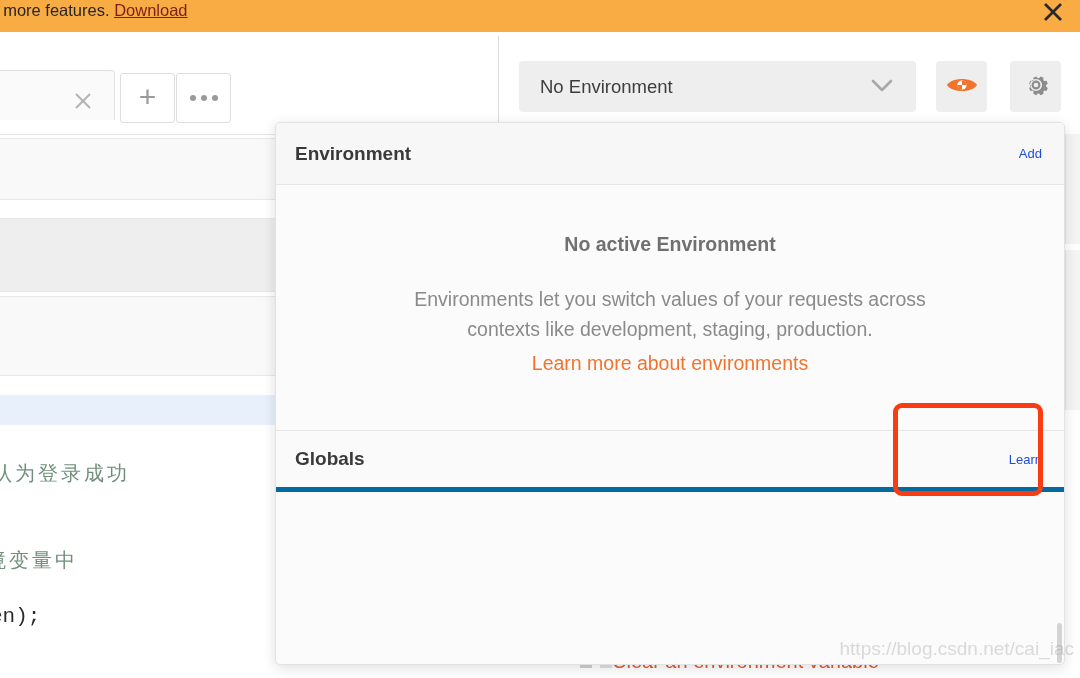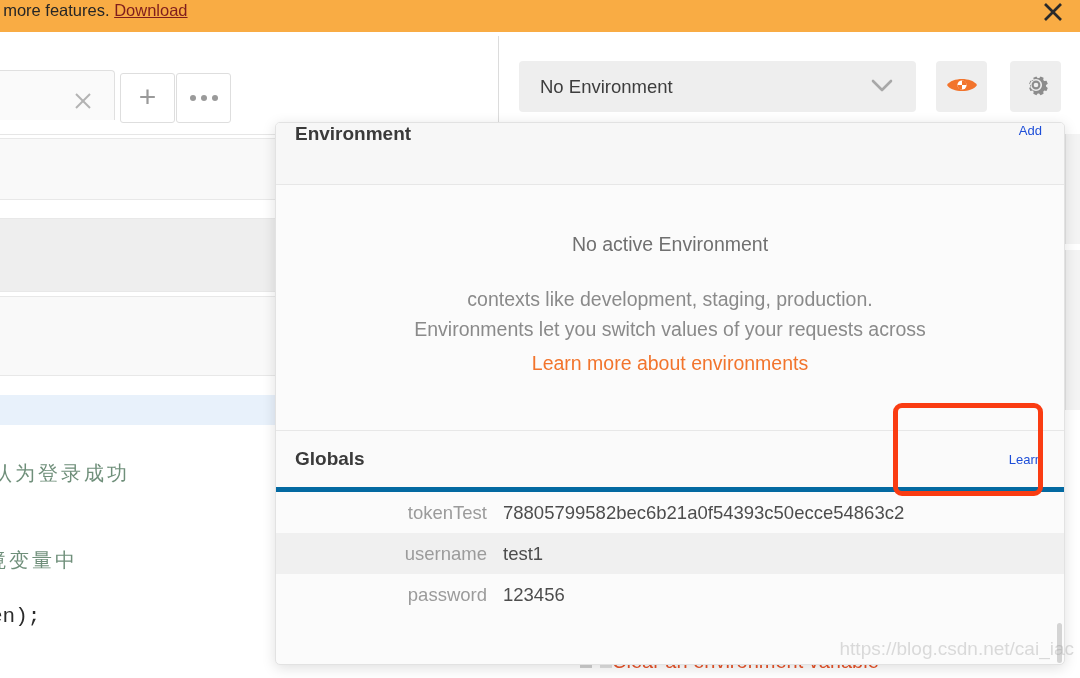--- a/index.html
+++ b/index.html
@@ -239,20 +239,21 @@
     box-shadow: 0 3px 14px rgba(0,0,0,0.13);
     box-sizing: border-box;
     overflow: hidden;
   }
   #popup-header {
     position: relative;
     height: 62px;
     border-bottom: 1px solid #e7e7e7;
     background: #f7f7f7;
     display: flex;
+    align-items: center;
     justify-content: space-between;
     padding: 0 22px 0 19px;
     box-sizing: border-box;
   }
   #popup-header .title {
     font-size: 19px;
     font-weight: bold;
     color: #3a3a3a;
   }
   .link-orange {
@@ -261,21 +262,21 @@
     cursor: pointer;
   }
 
   #popup-empty-state {
     padding: 48px 40px 40px 40px;
     text-align: center;
     background: #fbfbfb;
   }
   #popup-empty-state .headline {
     font-size: 19.5px;
-    font-weight: normal;
+    font-weight: bold;
     color: #707070;
     margin-bottom: 28px;
   }
   #popup-empty-state .body-line {
     font-size: 19.5px;
     color: #8a8a8a;
     line-height: 30px;
   }
   #popup-empty-state .learn-more {
     display: inline-block;
@@ -450,43 +451,29 @@
 
 <div id="environment-popup">
 
   <div id="popup-header">
     <span class="title">Environment</span>
     <span class="link-orange">Add</span>
   </div>
 
   <div id="popup-empty-state">
     <div class="headline">No active Environment</div>
+    <div class="body-line">Environments let you switch values of your requests across</div>
     <div class="body-line">contexts like development, staging, production.</div>
-    <div class="body-line">Environments let you switch values of your requests across</div>
     <span class="learn-more">Learn more about environments</span>
   </div>
 
   <div id="globals-header">
     <span class="title">Globals</span>
     <span class="link-orange">Learn</span>
   </div>
 
-  <div id="globals-table">
-    <div class="var-row">
-      <span class="var-key">tokenTest</span>
-      <span class="var-value">78805799582bec6b21a0f54393c50ecce54863c2</span>
-    </div>
-    <div class="var-row alt">
-      <span class="var-key">username</span>
-      <span class="var-value">test1</span>
-    </div>
-    <div class="var-row">
-      <span class="var-key">password</span>
-      <span class="var-value">123456</span>
-    </div>
-  </div>
 
   <div id="popup-scrollbar"></div>
 </div>
 
 <div id="edit-annotation-box"></div>
 
 <div id="watermark">https://blog.csdn.net/cai_iac</div>
 
 </body></html>

